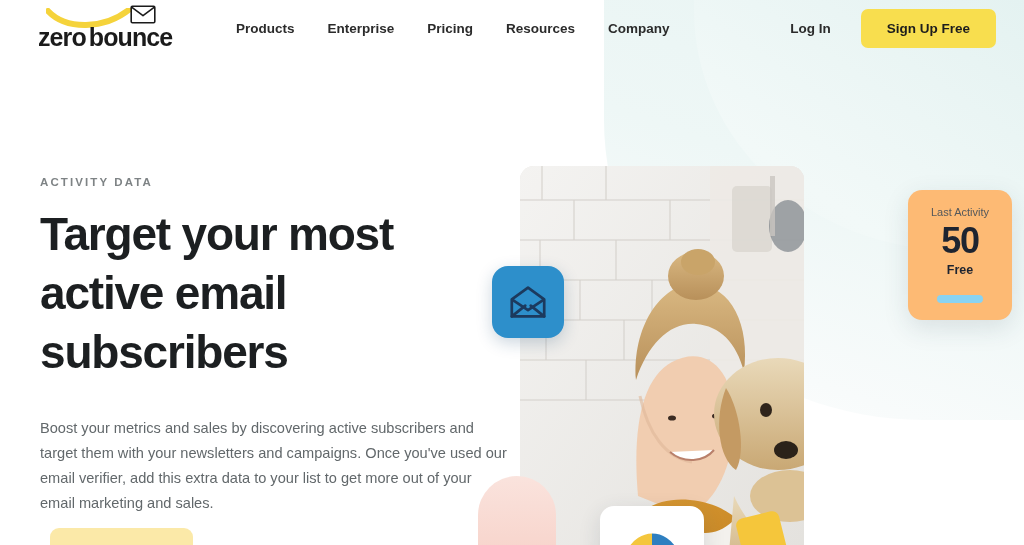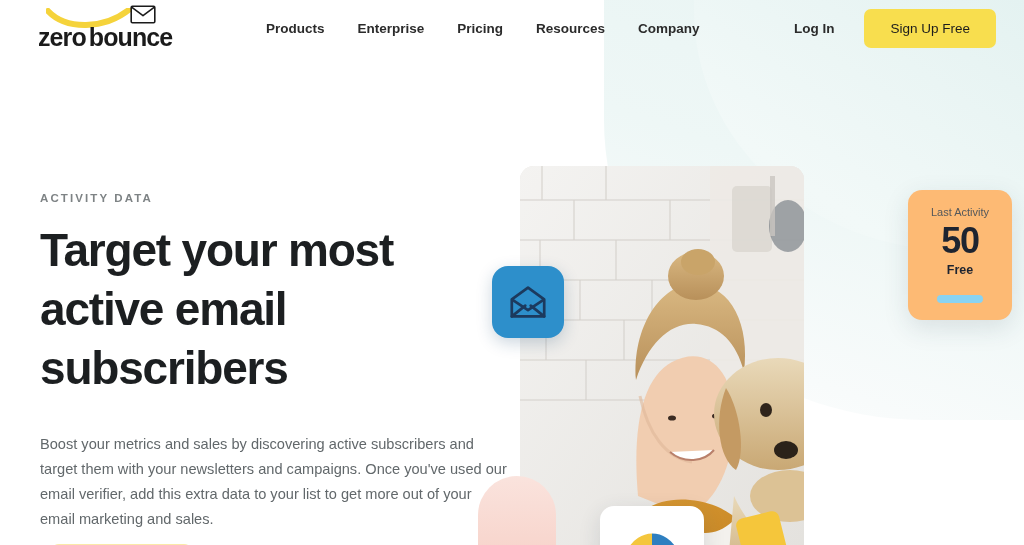--- a/index.html
+++ b/index.html
@@ -36,39 +36,39 @@
   .logo { position:relative; margin-left:38px; width:150px; height:44px; cursor:pointer; }
   .logo .swoosh { position:absolute; left:8px; top:2px; width:86px; height:22px; overflow:hidden; }
   .logo .env { position:absolute; left:92px; top:-1px; width:26px; height:19px; }
   .logo .word {
     position:absolute; left:0; top:17px;
     font-size:25px; font-weight:bold; letter-spacing:-0.9px;
     color:#1b1b1b; white-space:nowrap;
   }
   .logo .word .b { margin-left:3px; }
 
-  nav.links { display:flex; align-items:center; margin-left:78px; gap:33px; }
+  nav.links { display:flex; align-items:center; margin-left:48px; gap:33px; }
   nav.links a {
     font-size:13.5px; font-weight:bold; color:#2b2b2b;
     text-decoration:none; white-space:nowrap; cursor:pointer;
   }
   .nav-right { margin-left:auto; display:flex; align-items:center; gap:30px; margin-right:28px; }
   .login {
     font-size:13.5px; font-weight:bold; color:#2b2b2b;
     text-decoration:none; cursor:pointer;
   }
   .signup {
     background:#F8DE4E; color:#1d1d1d;
-    font-size:13.5px; font-weight:normal;
+    font-size:13.5px; font-weight:bold;
     border:none; border-radius:7px;
     padding:12px 26px; cursor:pointer; white-space:nowrap;
   }
 
   
-  .copy { position:absolute; left:40px; top:192px; width:470px; z-index:20; }
+  .copy { position:absolute; left:40px; top:176px; width:470px; z-index:20; }
   .eyebrow {
     font-size:11.5px; font-weight:bold; letter-spacing:2.1px;
     color:#7e8385; text-transform:uppercase; margin-bottom:17px;
   }
   h1.headline {
     font-size:46px; line-height:59px; font-weight:bold;
     letter-spacing:-1.2px; color:#1c1f21; max-width:420px;
   }
   p.lede {
     margin-top:34px; font-size:14.6px; line-height:25px;

